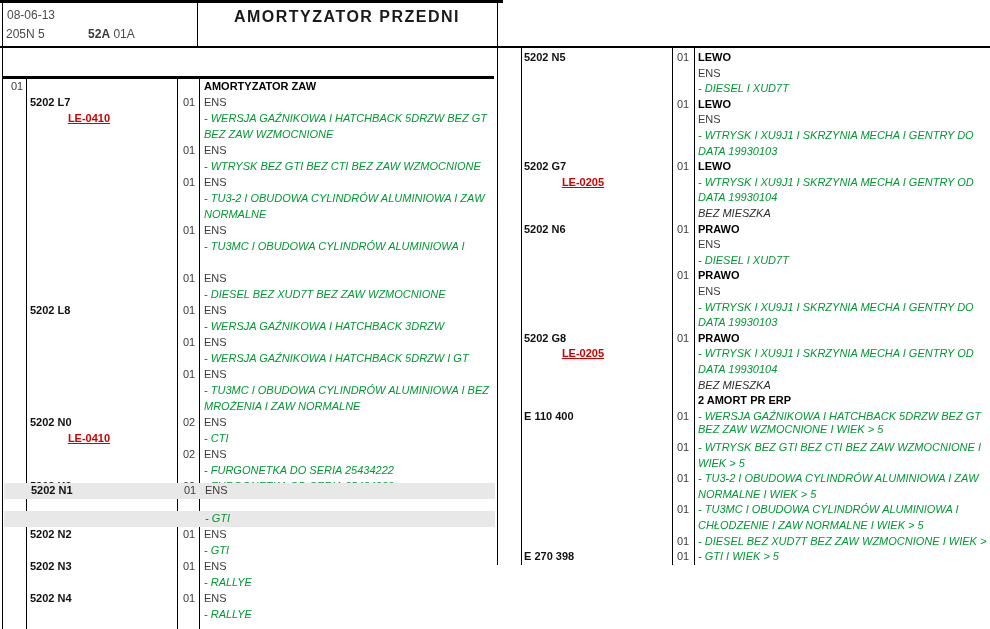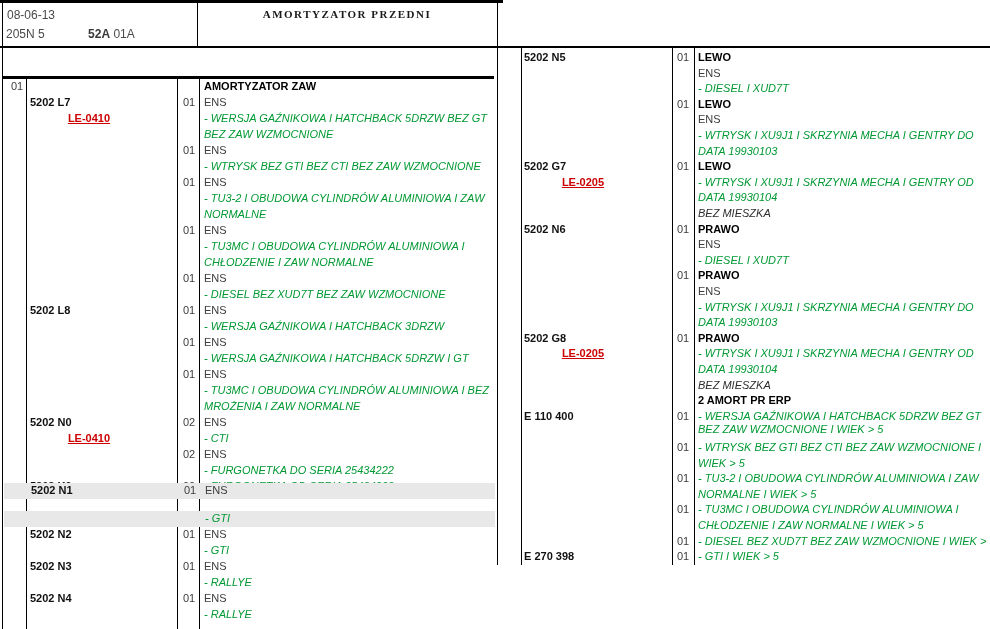--- a/index.html
+++ b/index.html
@@ -7,21 +7,21 @@
     position:relative;width:990px;height:629px;background:#ffffff;overflow:hidden;
     font-family:"Liberation Sans","DejaVu Sans",sans-serif;
     -webkit-font-smoothing:none;
   }
   .bline{position:absolute;background:#000;}
   
   .hdr-small{position:absolute;font-size:12px;color:#4a4a4a;white-space:nowrap;}
   .hdr-small b{color:#3a3a3a;margin-left:40px;}
   #doc-title{
     position:absolute;left:197px;top:8px;width:300px;text-align:center;
-    font-size:11px;font-weight:bold;letter-spacing:1.5px;color:#1a1a1a;white-space:nowrap;font-family:Liberation Serif, serif;
+    font-size:16px;font-weight:bold;letter-spacing:1.5px;color:#1a1a1a;white-space:nowrap;
   }
   
   .panel{position:absolute;width:493px;}
   .line{position:absolute;left:0;width:100%;}
   .line span{position:absolute;top:1px;font-size:11px;line-height:13px;white-space:nowrap;}
   .g{left:8px;color:#3c3c3c;}
   .part{left:27px;font-weight:bold;color:#111;}
   .link{left:0;width:172px;text-align:center;color:#cc0000;font-weight:bold;text-decoration:underline;cursor:pointer;}
   .qty{left:176px;width:20px;text-align:center;color:#3c3c3c;}
   .txt{left:201px;color:#3c3c3c;}
@@ -86,23 +86,20 @@
       <div class="line" style="top: 128px; height: 16px;">
         <span class="txt t-g">NORMALNE</span>
       </div>
       <div class="line" style="top: 144px; height: 16px;">
         <span class="qty">01</span>
         <span class="txt">ENS</span>
       </div>
       <div class="line" style="top: 160px; height: 16px;">
         <span class="txt t-g">- TU3MC I OBUDOWA CYLINDRÓW ALUMINIOWA I</span>
       </div>
-      <div class="line" style="top: 176px; height: 16px;">
-        <span class="txt t-g">CHŁODZENIE I ZAW NORMALNE</span>
-      </div>
       <div class="line" style="top: 192px; height: 16px;">
         <span class="qty">01</span>
         <span class="txt">ENS</span>
       </div>
       <div class="line" style="top: 208px; height: 16px;">
         <span class="txt t-g">- DIESEL BEZ XUD7T BEZ ZAW WZMOCNIONE</span>
       </div>
       <div class="line" style="top: 224px; height: 16px;">
         <span class="part">5202 L8</span>
         <span class="qty">01</span>

